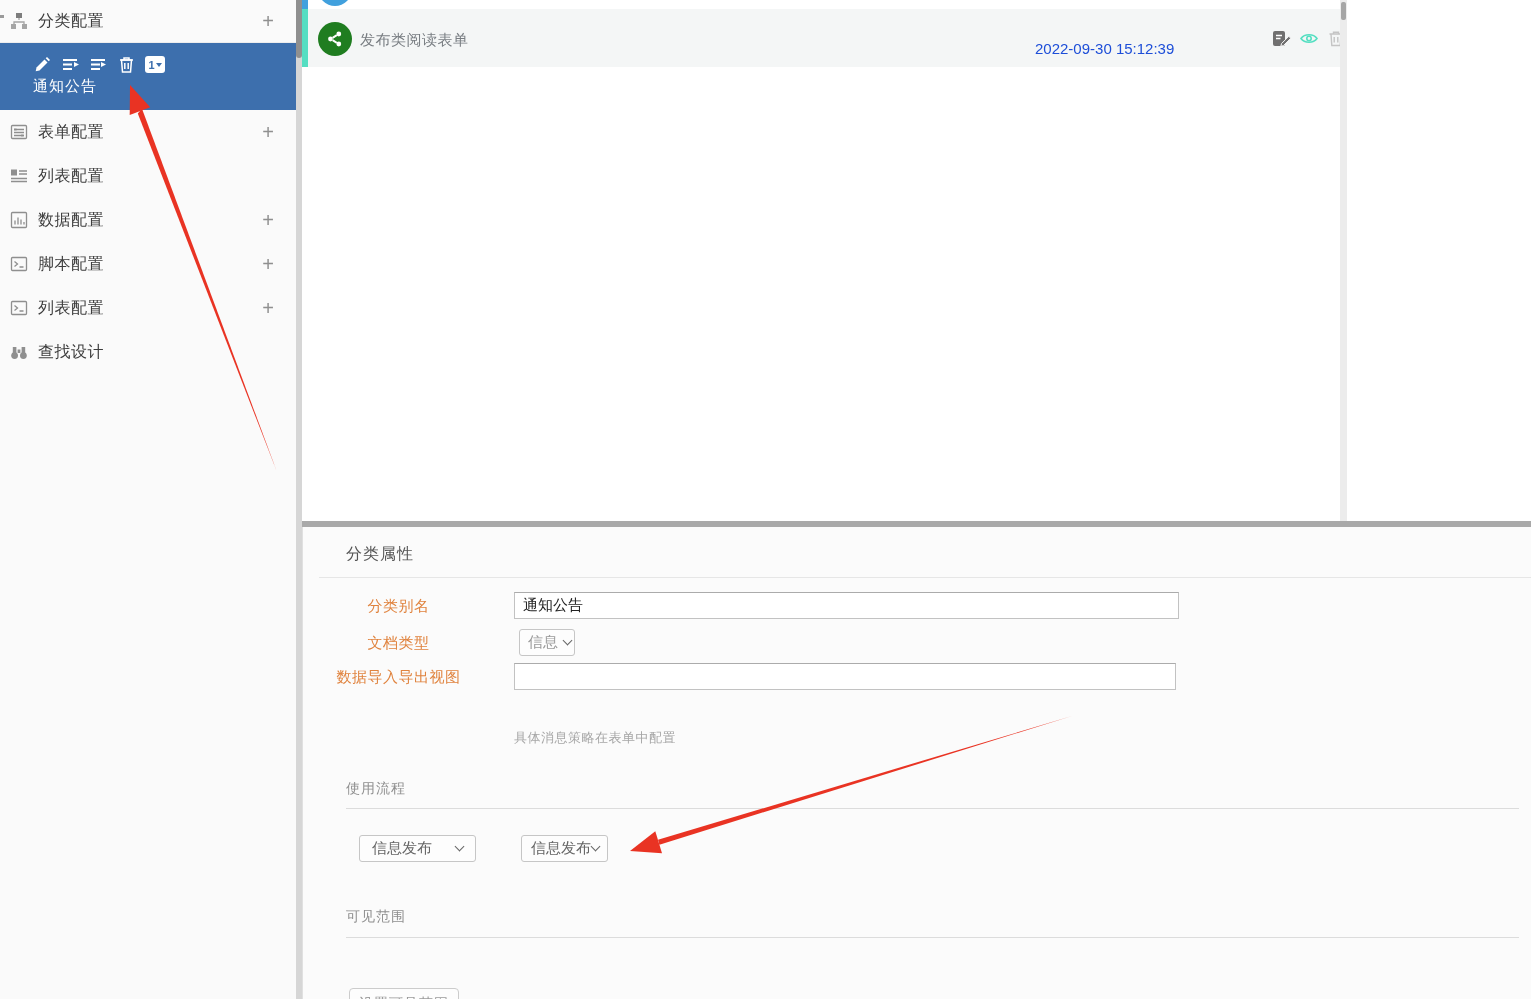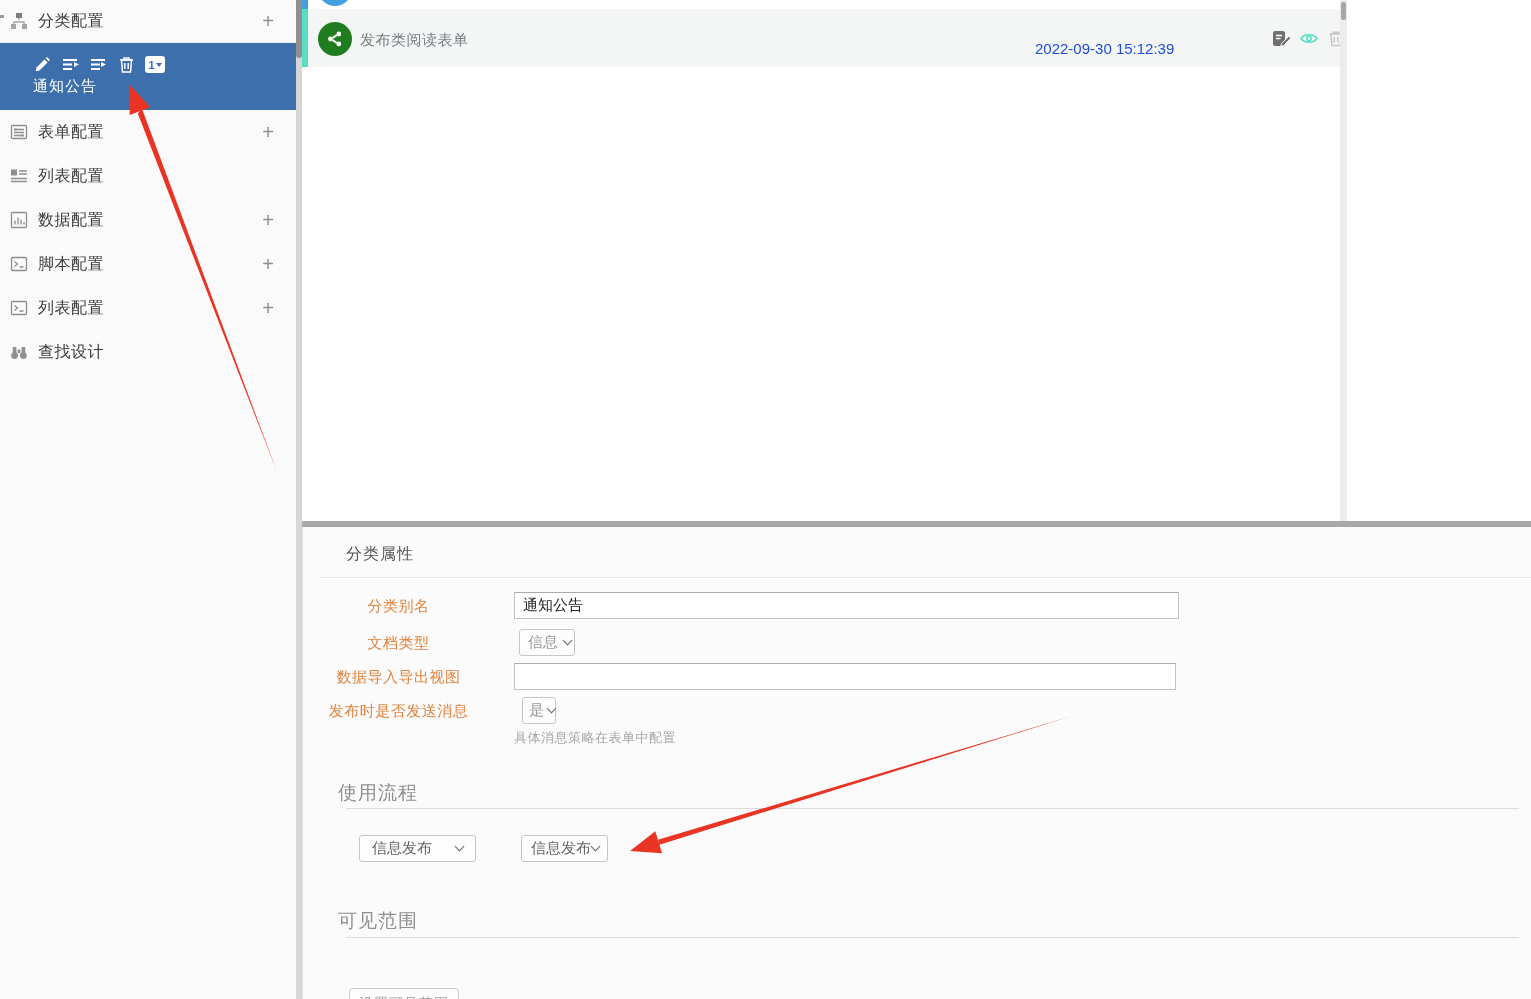--- a/index.html
+++ b/index.html
@@ -55,21 +55,21 @@
   .f-row { position:absolute; left:0; width:100%; }
   .f-label { position:absolute; left:0; top:5px; width:191px; text-align:center; font-size:15px; color:#e0833e; letter-spacing:0.5px; }
   .f-input { position:absolute; height:27px; border:1px solid #c2c2c2; border-top-color:#ababab; background:#fff;
     font-size:15px; color:#222; padding:0 8px; font-family:inherit; }
   .sel-box { position:absolute; height:27px; border:1px solid #c6c6c6; border-radius:3px; background:#fdfdfd;
     display:flex; align-items:center; cursor:pointer; font-size:15px; color:#999; }
   .sel-box .chev { width:7px; height:7px; border-right:1.5px solid #666; border-bottom:1.5px solid #666;
     transform:rotate(45deg); margin-top:-4px; }
   .f-note { position:absolute; left:211px; top:202px; font-size:13px; color:#a6a6a6; letter-spacing:0.5px; }
 
-  .section-head { position:absolute; left:35px; font-size:19px; color:#8f8f8f; letter-spacing:1px; }
+  .section-head { position:absolute; left:43px; font-size:14px; color:#8f8f8f; letter-spacing:1px; }
   .section-line { position:absolute; left:43px; right:12px; height:1px; background:#dcdcdc; }
 
   .flow-sel-1 { left:56px;  top:308px; width:117px; padding-left:12px; color:#666; }
   .flow-sel-1 .chev { margin-left:auto; margin-right:12px; }
   .flow-sel-2 { left:218px; top:308px; width:87px;  padding-left:9px;  color:#666; }
   .flow-sel-2 .chev { margin-left:auto; margin-right:8px; }
 
   .scope-btn { position:absolute; left:46px; top:461px; width:110px; height:30px; background:#fdfdfd;
     border:1px solid #ccc; border-radius:4px; font-size:14px; color:#9a9a9a; text-align:center; line-height:28px;
     cursor:pointer; letter-spacing:1px; }
@@ -268,27 +268,20 @@
         <span>信息</span>
         <span class="chev" style="margin-left:6px;"></span>
       </div>
     </div>
 
     <div class="f-row" style="top:136px; height:27px;text-decoration:underline;">
       <span class="f-label">数据导入导出视图</span>
       <input class="f-input" style="left: 211px; top: 0px; width: 662px;" value="">
     </div>
 
-    <div class="f-row" style="top:170px; height:27px;">
-      <span class="f-label">发布时是否发送消息</span>
-      <div class="sel-box" style="left:219px; top:0; width:34px; padding-left:6px;">
-        <span>是</span>
-        <span class="chev" style="margin-left:4px;"></span>
-      </div>
-    </div>
 
     <div class="f-note">具体消息策略在表单中配置</div>
 
     <div class="section-head" style="top:253px;">使用流程</div>
     <div class="section-line" style="top:281px;"></div>
 
     <div class="sel-box flow-sel-1">
       <span>信息发布</span>
       <span class="chev"></span>
     </div>

